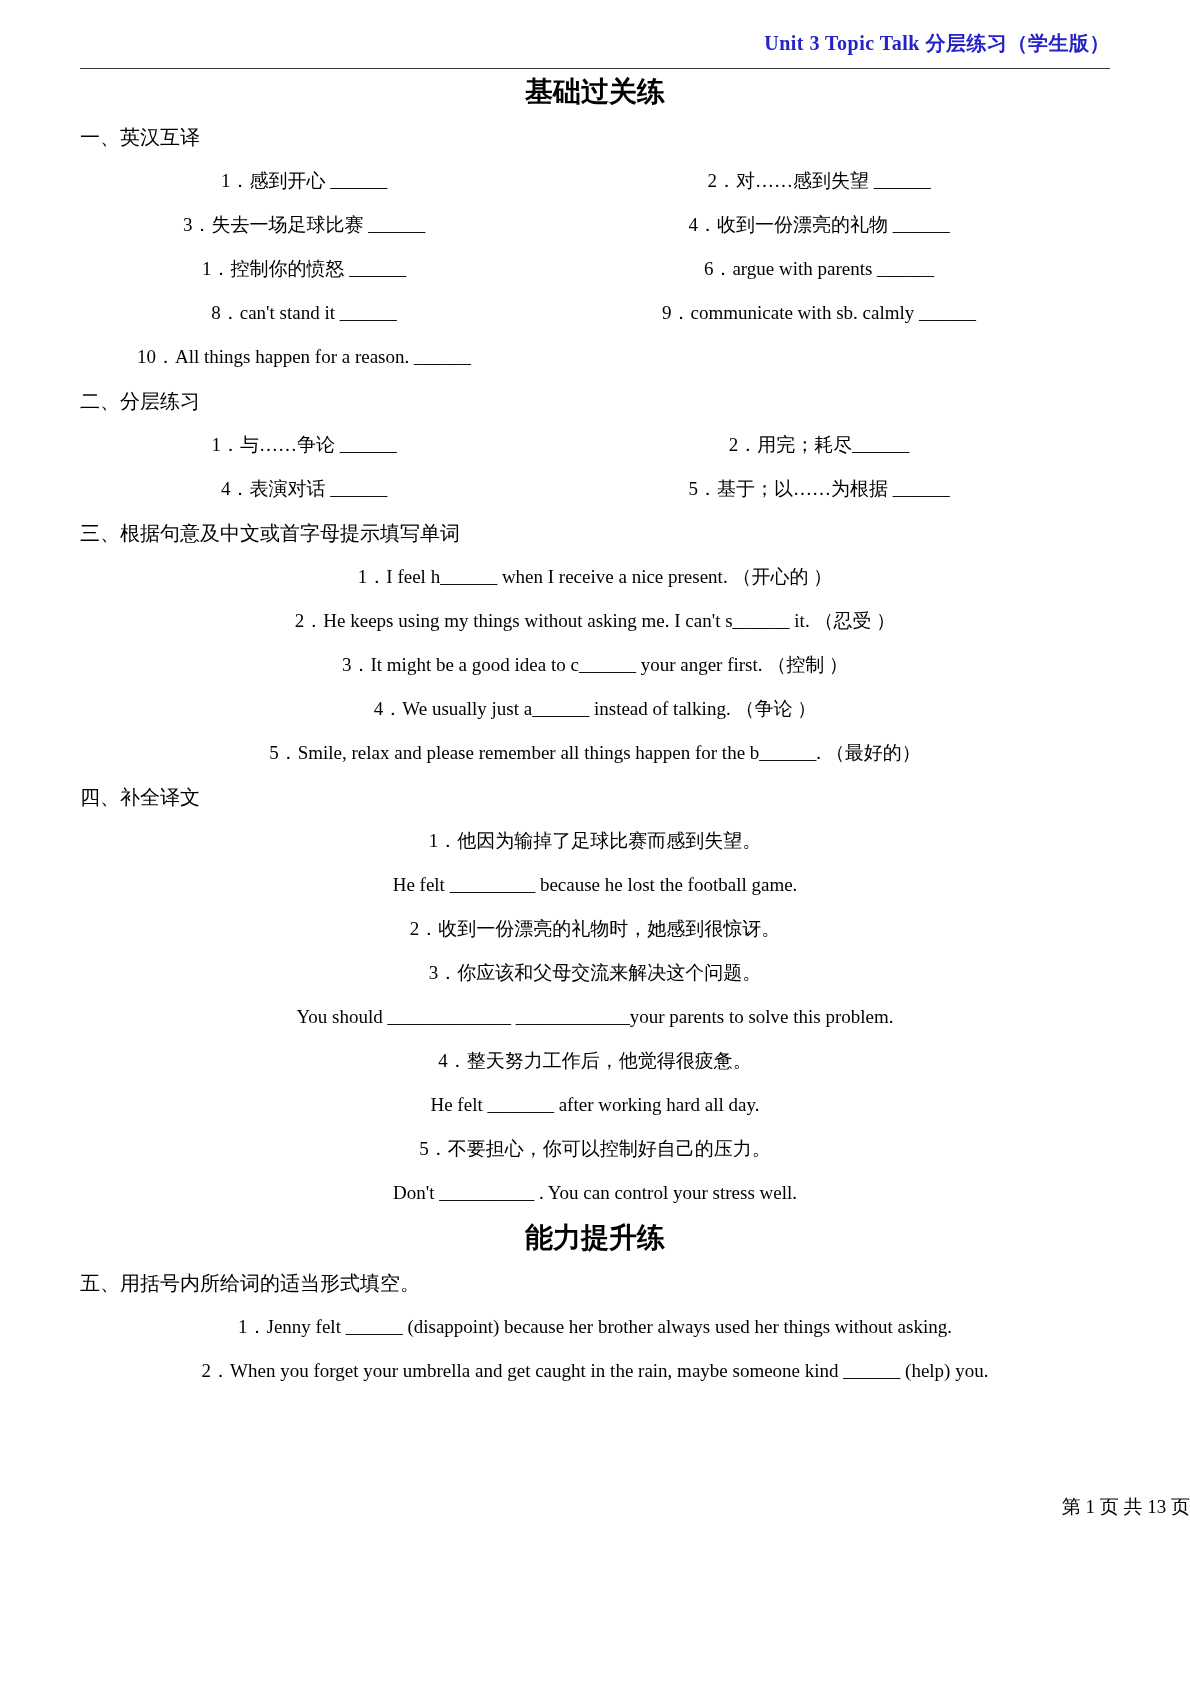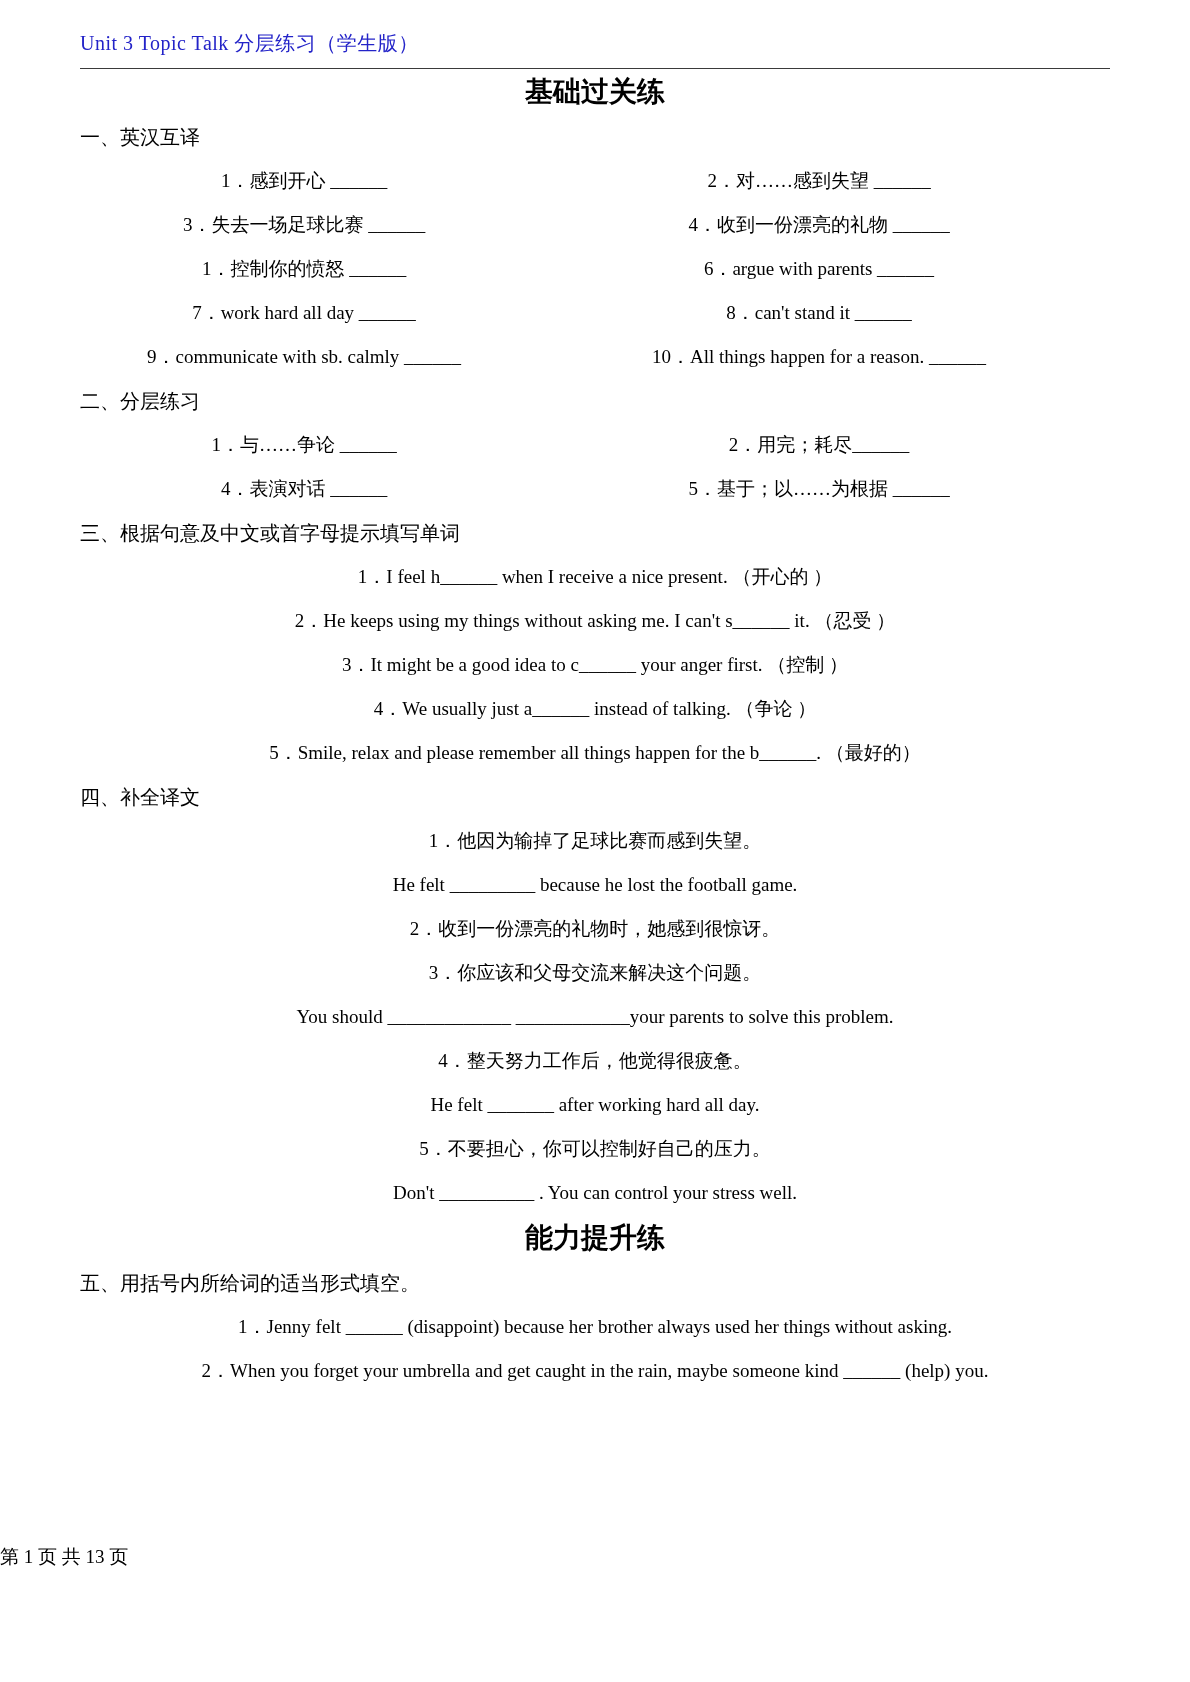--- a/index.html
+++ b/index.html
@@ -8,22 +8,22 @@
     width: 1190px;
     height: 1682px;
     position: relative;
     font-family: "Liberation Serif", "DejaVu Serif", serif;
     color: #000000;
     font-size: 19px;
     overflow: hidden;
   }
   .page { padding: 30px 80px 0 80px; }
   .doc-title {
-    text-align: left;
-    font-weight: normal;
+    text-align: right;
+    font-weight: bold;
     font-size: 20px;
     line-height: 26px;
     color: #2323c8;
     letter-spacing: 0.5px;
   }
   .title-rule {
     border: none;
     border-top: 1.5px solid #3a3a3a;
     margin-top: 12px;
   }
@@ -48,22 +48,22 @@
     text-align: center;
   }
   .two-col {
     display: grid;
     grid-template-columns: 448px 1fr;
   }
   .footer {
     position: absolute;
     left: 0;
     right: 0;
-    top: 1544px;
-    text-align: left;
+    top: 1494px;
+    text-align: right;
     font-size: 19px;
   }
 </style>
 </head>
 <body>
 
 <div class="page">
 
   <div class="doc-title">Unit 3 Topic Talk 分层练习（学生版）</div>
   <hr class="title-rule">
@@ -71,21 +71,20 @@
   <div class="center-heading">基础过关练</div>
 
   <div class="sec-heading">一、英汉互译</div>
   <div class="two-col">
     <div class="line">1．感到开心 ______</div>
     <div class="line">2．对……感到失望 ______</div>
     <div class="line">3．失去一场足球比赛 ______</div>
     <div class="line">4．收到一份漂亮的礼物 ______</div>
     <div class="line">1．控制你的愤怒 ______</div>
     <div class="line">6．argue with parents ______</div>
-    <div class="line">7．work hard all day ______</div>
     <div class="line">8．can't stand it ______</div>
     <div class="line">9．communicate with sb. calmly ______</div>
     <div class="line">10．All things happen for a reason. ______</div>
   </div>
 
   <div class="sec-heading">二、分层练习</div>
   <div class="two-col">
     <div class="line">1．与……争论 ______</div>
     <div class="line">2．用完；耗尽______</div>
     <div class="line">4．表演对话 ______</div>

